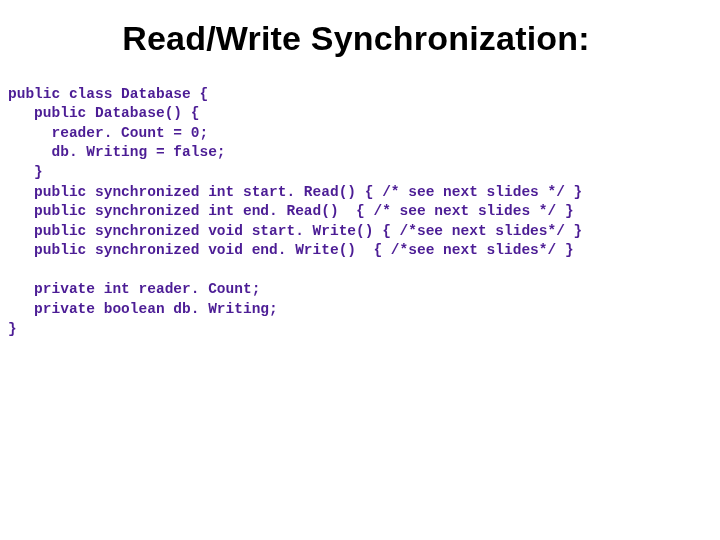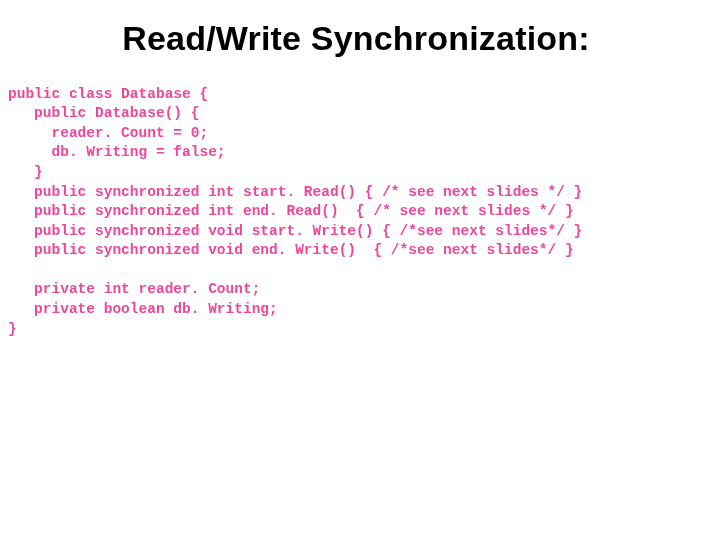--- a/index.html
+++ b/index.html
@@ -24,21 +24,21 @@
     line-height: 1.2;
     margin: 0 0 26px 0;
     letter-spacing: 0.2px;
   }
   .code {
     font-family: "Courier New", Courier, monospace;
     font-weight: bold;
     font-size: 14.5px;
     line-height: 1.35;
     white-space: pre;
-    color: #ec4899;
+    color: #4c1d95;
   }
 </style>
 </head>
 <body>
 
 <div class="slide">
   <h1 class="title">
     <span>Read/Write Synchronization:</span><br>
   </h1>
 

